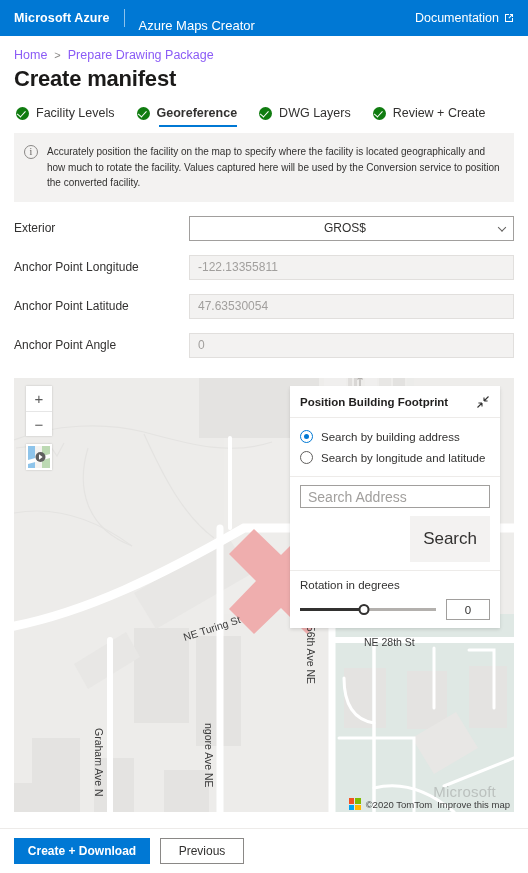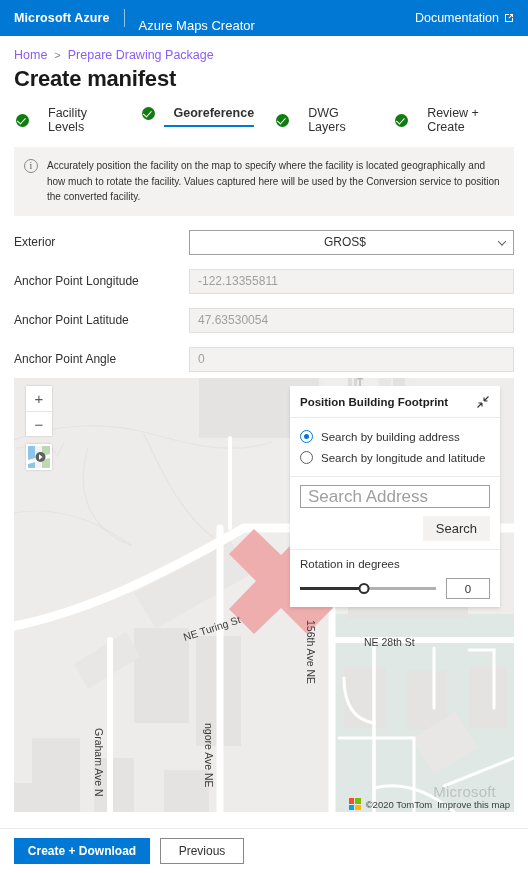--- a/index.html
+++ b/index.html
@@ -28,21 +28,21 @@
   .ext-icon svg { display:block; }
 
   
   .crumbs { padding: 12px 14px 0 14px; font-size: 12.5px; display:flex; align-items:center; gap:7px; }
   .crumbs a { color:#8b5cf6; text-decoration:none; cursor:pointer; }
   .crumb-sep { color:#8a8886; font-size: 11px; }
   .page-title { padding: 4px 14px 0 14px; font-size: 22px; font-weight: bold; letter-spacing:-.2px; color:#1b1a19; }
 
   
   .tabs { display:flex; align-items:flex-start; gap: 22px; padding: 14px 16px 0 16px; }
-  .tab { display:flex; align-items:center; gap:19px; font-size:12.5px; color:#323130; cursor:pointer; padding-bottom:7px; position:relative; }
+  .tab { display:flex; align-items:center; gap:7px; font-size:12.5px; color:#323130; cursor:pointer; padding-bottom:7px; position:relative; }
   .tab.active { font-weight:bold; }
   .tab.active:after {
     content:""; position:absolute; left:22px; right:0; bottom:0; height:2px; background:#0078d4;
   }
   .chk { width:13px; height:13px; border-radius:50%; background:#107c10; position:relative; flex:none; }
   .chk:after{
     content:""; position:absolute; left:3.3px; top:2.6px; width:4px; height:6.5px;
     border:solid #fff; border-width:0 1.6px 1.6px 0; transform:rotate(42deg);
   }
 
@@ -106,25 +106,25 @@
   .panel-title { font-weight:bold; font-size:11.5px; color:#201f1e; flex:1; }
   .collapse-ic { width:14px; height:14px; cursor:pointer; }
   .panel-sec { padding:8px 10px; border-bottom:1px solid #edebe9; }
   .radio-row { display:flex; align-items:center; gap:8px; padding:4px 0; cursor:pointer; }
   .radio { width:13px; height:13px; border-radius:50%; border:1.3px solid #605e5c; flex:none; position:relative; background:#fff; }
   .radio.on { border-color:#0078d4; border-width:1.5px; }
   .radio.on:after { content:""; position:absolute; left:2.5px; top:2.5px; width:5px; height:5px; border-radius:50%; background:#0078d4; }
   .radio-lbl { font-size:11.5px; color:#323130; }
   .search-in {
     width:100%; height:23px; border:1px solid #a19f9d; background:#fff;
-    font-size:17px; padding:0 7px; color:#a19f9d; display:flex; align-items:center;
+    font-size:14px; padding:0 7px; color:#a19f9d; display:flex; align-items:center;
   }
   .search-btn-row { display:flex; justify-content:flex-end; margin-top:8px; }
-  .search-btn { background:#f3f2f1; border:1px solid #f3f2f1; font-size:13px; color:#323130;
-                padding:4px 12px; cursor:pointer; }
+  .search-btn { background:#f3f2f1; border:1px solid #f3f2f1; font-size:17px; color:#323130;
+                padding:12px 12px; cursor:pointer; }
   .rot-lbl { font-size:11.5px; color:#323130; margin-bottom:8px; }
   .rot-row { display:flex; align-items:center; gap:10px; }
   .slider { flex:1; position:relative; height:12px; display:flex; align-items:center; }
   .track { position:absolute; left:0; right:0; height:2.5px; background:#b3b0ad; }
   .track-fill { position:absolute; left:0; width:47%; height:2.5px; background:#323130; }
   .thumb { position:absolute; left:47%; transform:translateX(-50%); width:11px; height:11px;
            border-radius:50%; background:#fff; border:2px solid #323130; cursor:pointer; }
   .rot-val { width:44px; height:21px; border:1px solid #a19f9d; background:#fff;
              font-size:11.5px; display:flex; align-items:center; justify-content:center; color:#323130; }
 

